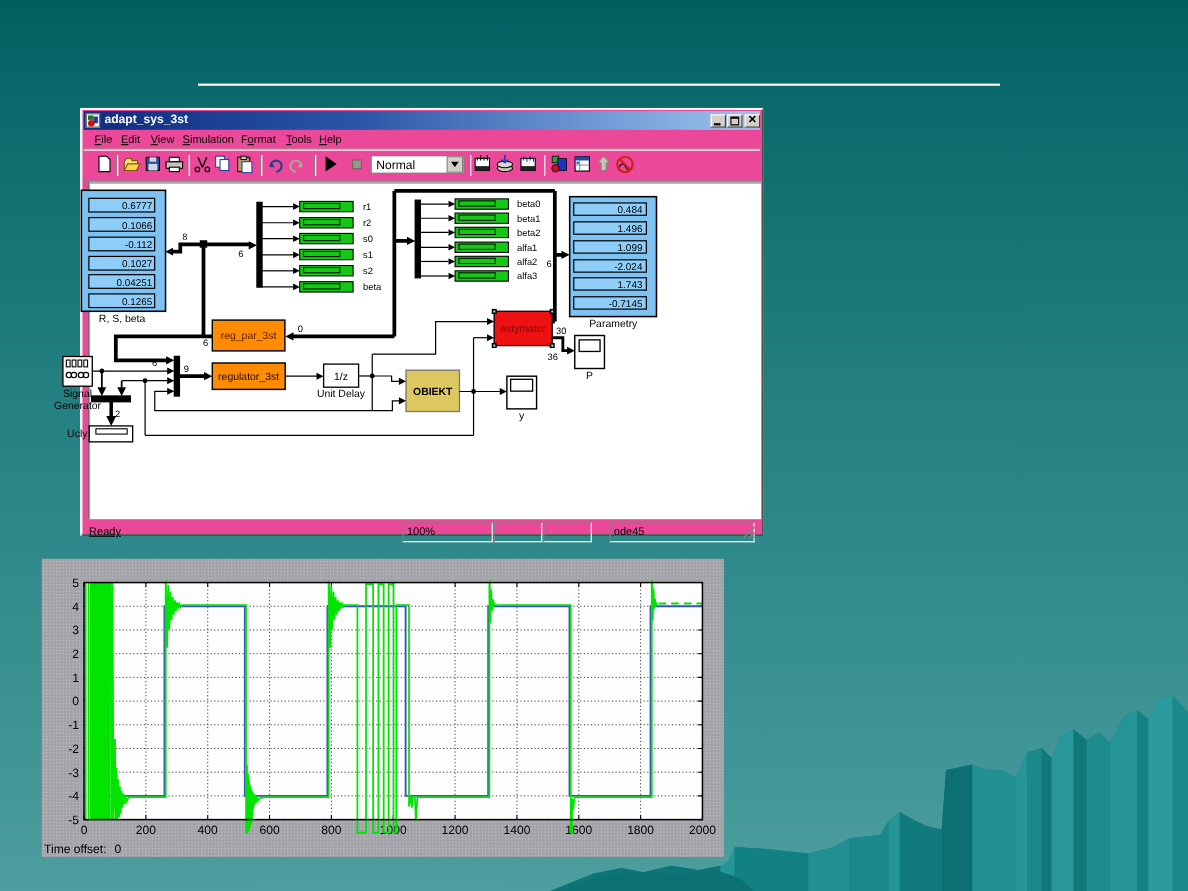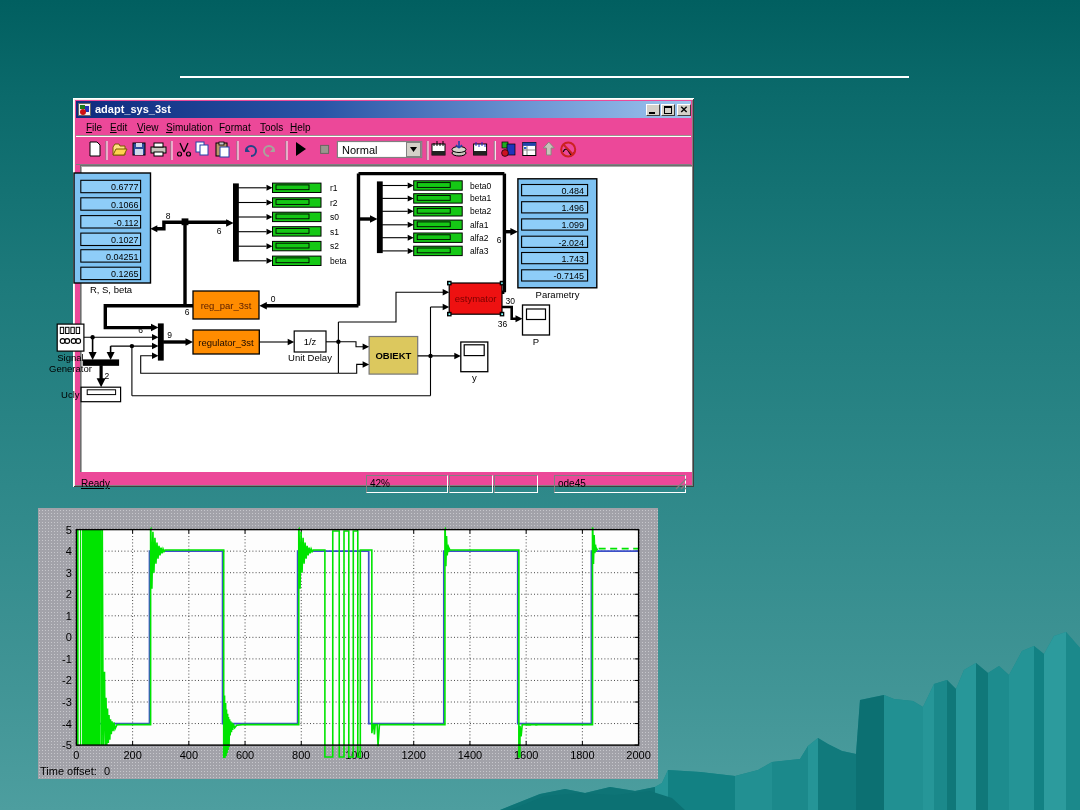--- a/index.html
+++ b/index.html
@@ -134,21 +134,21 @@
 <line x1="525.4" y1="144.5" x2="535" y2="154.5" stroke="#cc2222" stroke-width="2"></line>
 </g>
     </svg>
   </div>
 
   <div class="abs" style="left:7px;top:67px;width:611px;height:306px;background:#ffffff;border-top:1px solid #6e6e6e;border-left:1px solid #6e6e6e;box-sizing:content-box;box-shadow:inset 1px 1px 0 #a8a8a8;"></div>
 
   <div class="abs" style="left:3px;top:375px;width:615px;height:21px;font-size:10px;">
     <span class="abs" style="left:5px;top:5px;text-decoration:underline;">Ready</span>
     <div class="abs" style="left:290px;top:2px;width:80px;height:16px;border:1px solid;border-color:#808080 #fff #fff #808080;">
-        <span class="abs" style="left:3px;top:2px;">42%</span>
+        <span class="abs" style="left:3px;top:2px;">100%</span>
       </div>
     <div class="abs" style="left:373px;top:2px;width:42px;height:16px;border:1px solid;border-color:#808080 #fff #fff #808080;"></div>
     <div class="abs" style="left:418px;top:2px;width:42px;height:16px;border:1px solid;border-color:#808080 #fff #fff #808080;"></div>
     <div class="abs" style="left:478px;top:2px;width:130px;height:16px;border:1px solid;border-color:#808080 #fff #fff #808080;">
         <span class="abs" style="left:3px;top:2px;text-align:right;">ode45</span>
       </div>
     <svg class="abs" style="left:598px;top:4px;" width="14" height="14">
         <path d="M12,2 L2,12 M12,7 L7,12 M12,11 L11,12" stroke="#808080" stroke-width="1.4" fill="none"></path>
       </svg>
   </div>

